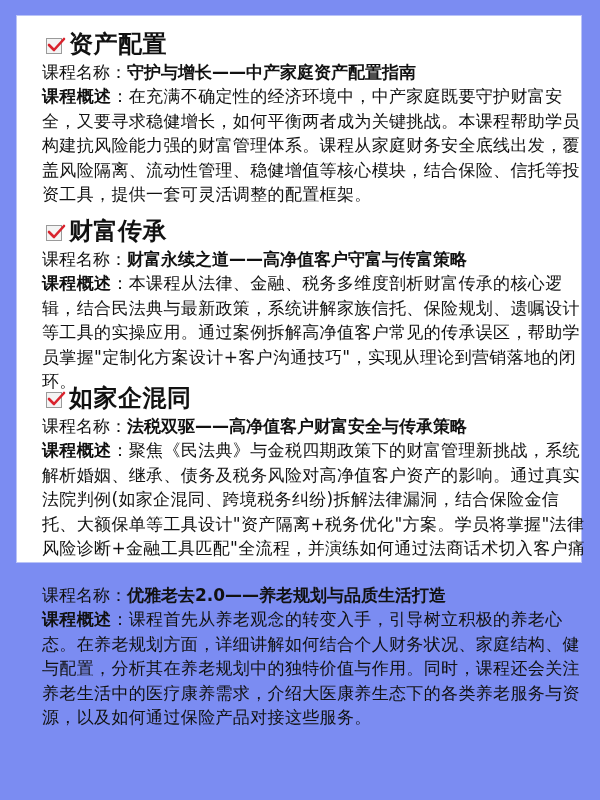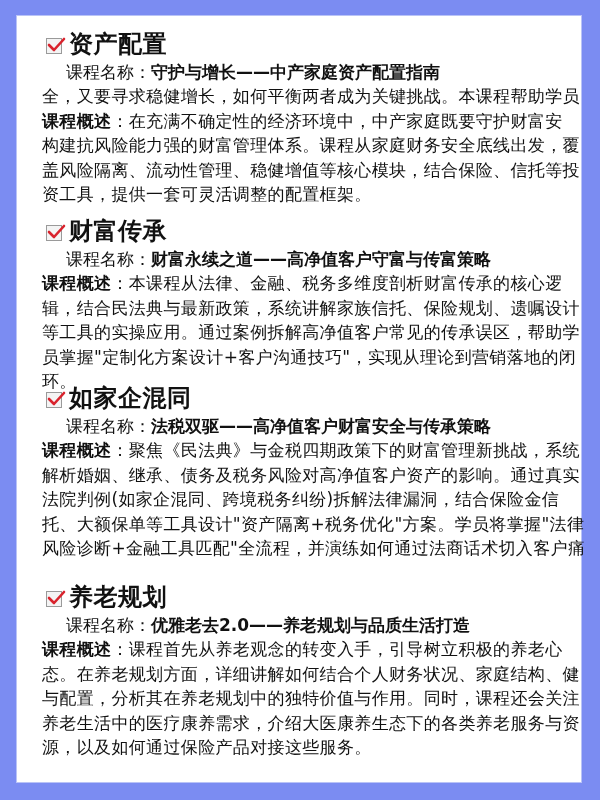--- a/index.html
+++ b/index.html
@@ -4,41 +4,40 @@
 <style>
   html, body { margin: 0; padding: 0; }
   body {
     width: 600px; height: 800px; overflow: hidden;
     background: #7b8cf2;
     font-family: "DejaVu Sans", "Liberation Sans", sans-serif;
     color: #111;
     position: relative;
   }
   .card {
-    position: absolute; left: 16px; top: 15px; width: 566px; height: 768px;
+    position: absolute; left: 16px; top: 15px; width: 566px; height: 548px;
     background: #ffffff;
     border: 1px solid #b9c3f7;
     box-sizing: border-box;
   }
   .section { position: absolute; left: 25px; width: 520px; }
   .title-row { display: flex; align-items: center; height: 30px; }
   .checkbox {
     width: 16px; height: 16px; margin-right: 7px; margin-left: 4px;
     border: 1px solid #9a9a9a; background: #f4f4f4; position: relative;
     box-sizing: border-box; flex: 0 0 auto; margin-top: 4px;
   }
   .checkbox svg { position: absolute; left: -1px; top: -5px; }
   .title {
     font-size: 24px; font-weight: bold; letter-spacing: 0.5px; color: #111;
     line-height: 30px;
   }
   .name-row {
     font-size: 17px; line-height: 24px; height: 24px; white-space: nowrap;
     margin-top: 1px;
-    margin-left: 24px;
   }
   .name-label { font-weight: 500; }
   .name-value { font-weight: bold; }
   .desc { font-size: 17px; line-height: 24.6px; }
   .desc-line { white-space: nowrap; height: 24.6px; letter-spacing: 0.35px; }
   .desc-label { font-weight: bold; }
 </style>
 </head>
 <body>
 
@@ -50,22 +49,22 @@
         <svg width="20" height="20" viewBox="0 0 20 20">
             <path d="M3 11 L8 16 L18 5" fill="none" stroke="#d9232d" stroke-width="2.6" stroke-linecap="round" stroke-linejoin="round"></path>
           </svg>
       </span>
       <span class="title">资产配置</span>
     </div>
     <div class="name-row">
       <span class="name-label">课程名称：</span><span class="name-value">守护与增长——中产家庭资产配置指南</span>
     </div>
     <div class="desc">
+      <div class="desc-line"><span class="desc-label">课程概述</span><span>：</span><span>在充满不确定性的经济环境中，中产家庭既要守护财富安</span></div>
       <div class="desc-line">全，又要寻求稳健增长，如何平衡两者成为关键挑战。本课程帮助学员</div>
-      <div class="desc-line"><span class="desc-label">课程概述</span><span>：</span><span>在充满不确定性的经济环境中，中产家庭既要守护财富安</span></div>
       <div class="desc-line">构建抗风险能力强的财富管理体系。课程从家庭财务安全底线出发，覆</div>
       <div class="desc-line">盖风险隔离、流动性管理、稳健增值等核心模块，结合保险、信托等投</div>
       <div class="desc-line">资工具，提供一套可灵活调整的配置框架。</div>
     </div>
   </div>
 
   <div class="section" style="top: 200px;">
     <div class="title-row">
       <span class="checkbox">
         <svg width="20" height="20" viewBox="0 0 20 20">
@@ -101,28 +100,20 @@
     <div class="desc">
       <div class="desc-line"><span class="desc-label">课程概述</span><span>：</span><span>聚焦《民法典》与金税四期政策下的财富管理新挑战，系统</span></div>
       <div class="desc-line">解析婚姻、继承、债务及税务风险对高净值客户资产的影响。通过真实</div>
       <div class="desc-line">法院判例(如家企混同、跨境税务纠纷)拆解法律漏洞，结合保险金信</div>
       <div class="desc-line">托、大额保单等工具设计"资产隔离+税务优化"方案。学员将掌握"法律</div>
       <div class="desc-line">风险诊断+金融工具匹配"全流程，并演练如何通过法商话术切入客户痛</div>
     </div>
   </div>
 
   <div class="section" style="top: 566px;">
-    <div class="title-row">
-      <span class="checkbox">
-        <svg width="20" height="20" viewBox="0 0 20 20">
-            <path d="M3 11 L8 16 L18 5" fill="none" stroke="#d9232d" stroke-width="2.6" stroke-linecap="round" stroke-linejoin="round"></path>
-          </svg>
-      </span>
-      <span class="title">养老规划</span>
-    </div>
     <div class="name-row">
       <span class="name-label">课程名称：</span><span class="name-value">优雅老去2.0——养老规划与品质生活打造</span>
     </div>
     <div class="desc">
       <div class="desc-line"><span class="desc-label">课程概述</span><span>：</span><span>课程首先从养老观念的转变入手，引导树立积极的养老心</span></div>
       <div class="desc-line">态。在养老规划方面，详细讲解如何结合个人财务状况、家庭结构、健</div>
       <div class="desc-line">与配置，分析其在养老规划中的独特价值与作用。同时，课程还会关注</div>
       <div class="desc-line">养老生活中的医疗康养需求，介绍大医康养生态下的各类养老服务与资</div>
       <div class="desc-line">源，以及如何通过保险产品对接这些服务。</div>
     </div>

